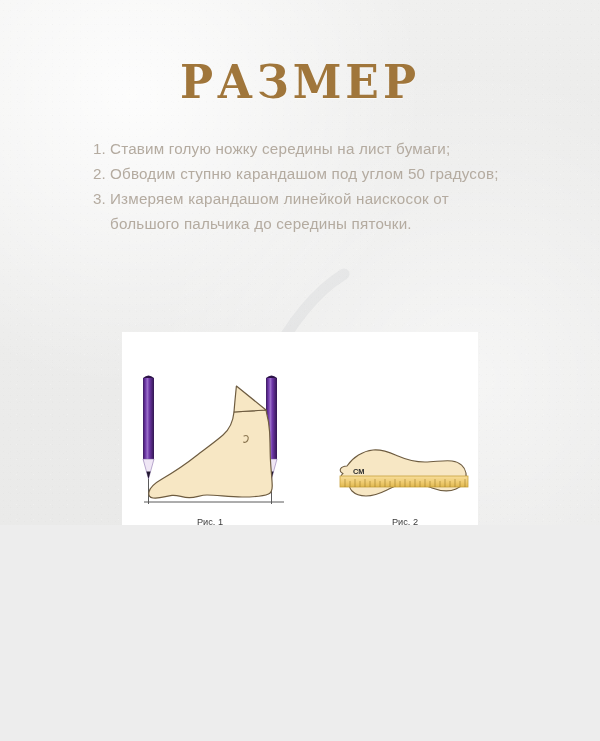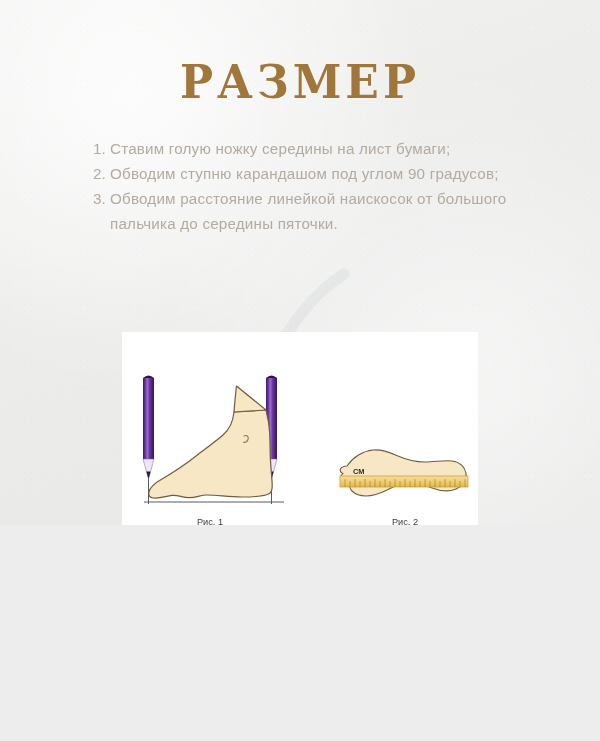--- a/index.html
+++ b/index.html
@@ -135,25 +135,25 @@
 
   <div id="title">РАЗМЕР</div>
 
   <div id="steps">
     <div class="step">
       <span class="step-num">1.</span>
       <span class="step-txt">Ставим голую ножку середины на лист бумаги;</span>
     </div>
     <div class="step">
       <span class="step-num">2.</span>
-      <span class="step-txt">Обводим ступню карандашом под углом 90 градусов;</span>
+      <span class="step-txt">Обводим ступню карандашом под углом 50 градусов;</span>
     </div>
     <div class="step">
       <span class="step-num">3.</span>
-      <span class="step-txt">Обводим расстояние линейкой наискосок от большого пальчика до середины пяточки.</span>
+      <span class="step-txt">Измеряем карандашом линейкой наискосок от большого пальчика до середины пяточки.</span>
     </div>
   </div>
 
   <div id="card">
     <svg id="card-svg" viewBox="0 0 356 322">
 
       <defs>
         <linearGradient id="pencilGrad" x1="0" y1="0" x2="1" y2="0">
           <stop offset="0%" stop-color="#3a1a5e"></stop>
           <stop offset="22%" stop-color="#6e37a8"></stop>

